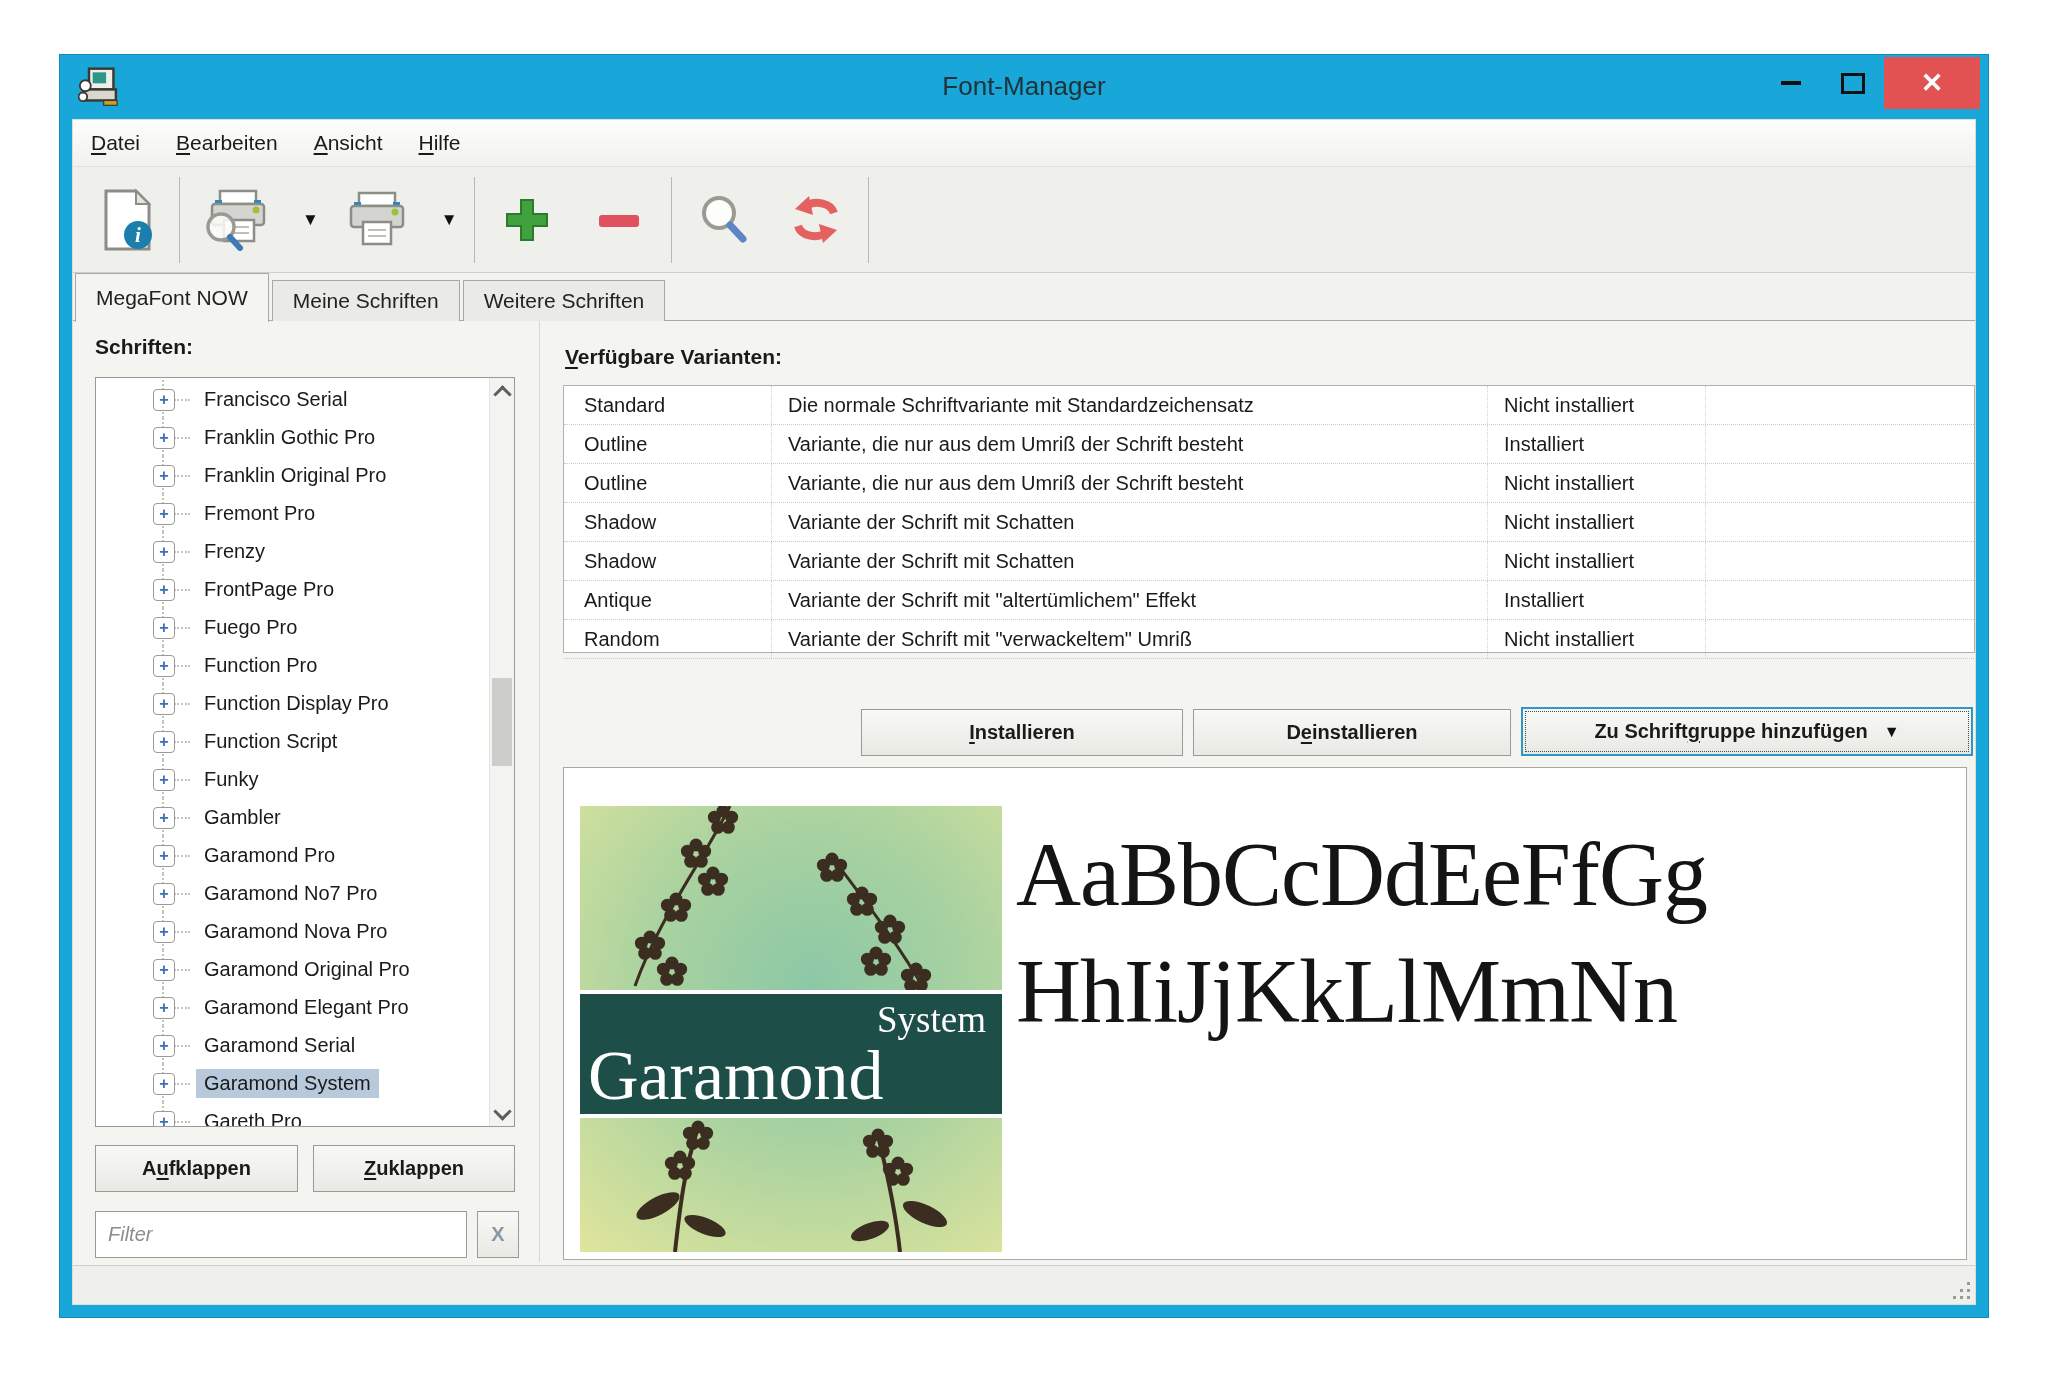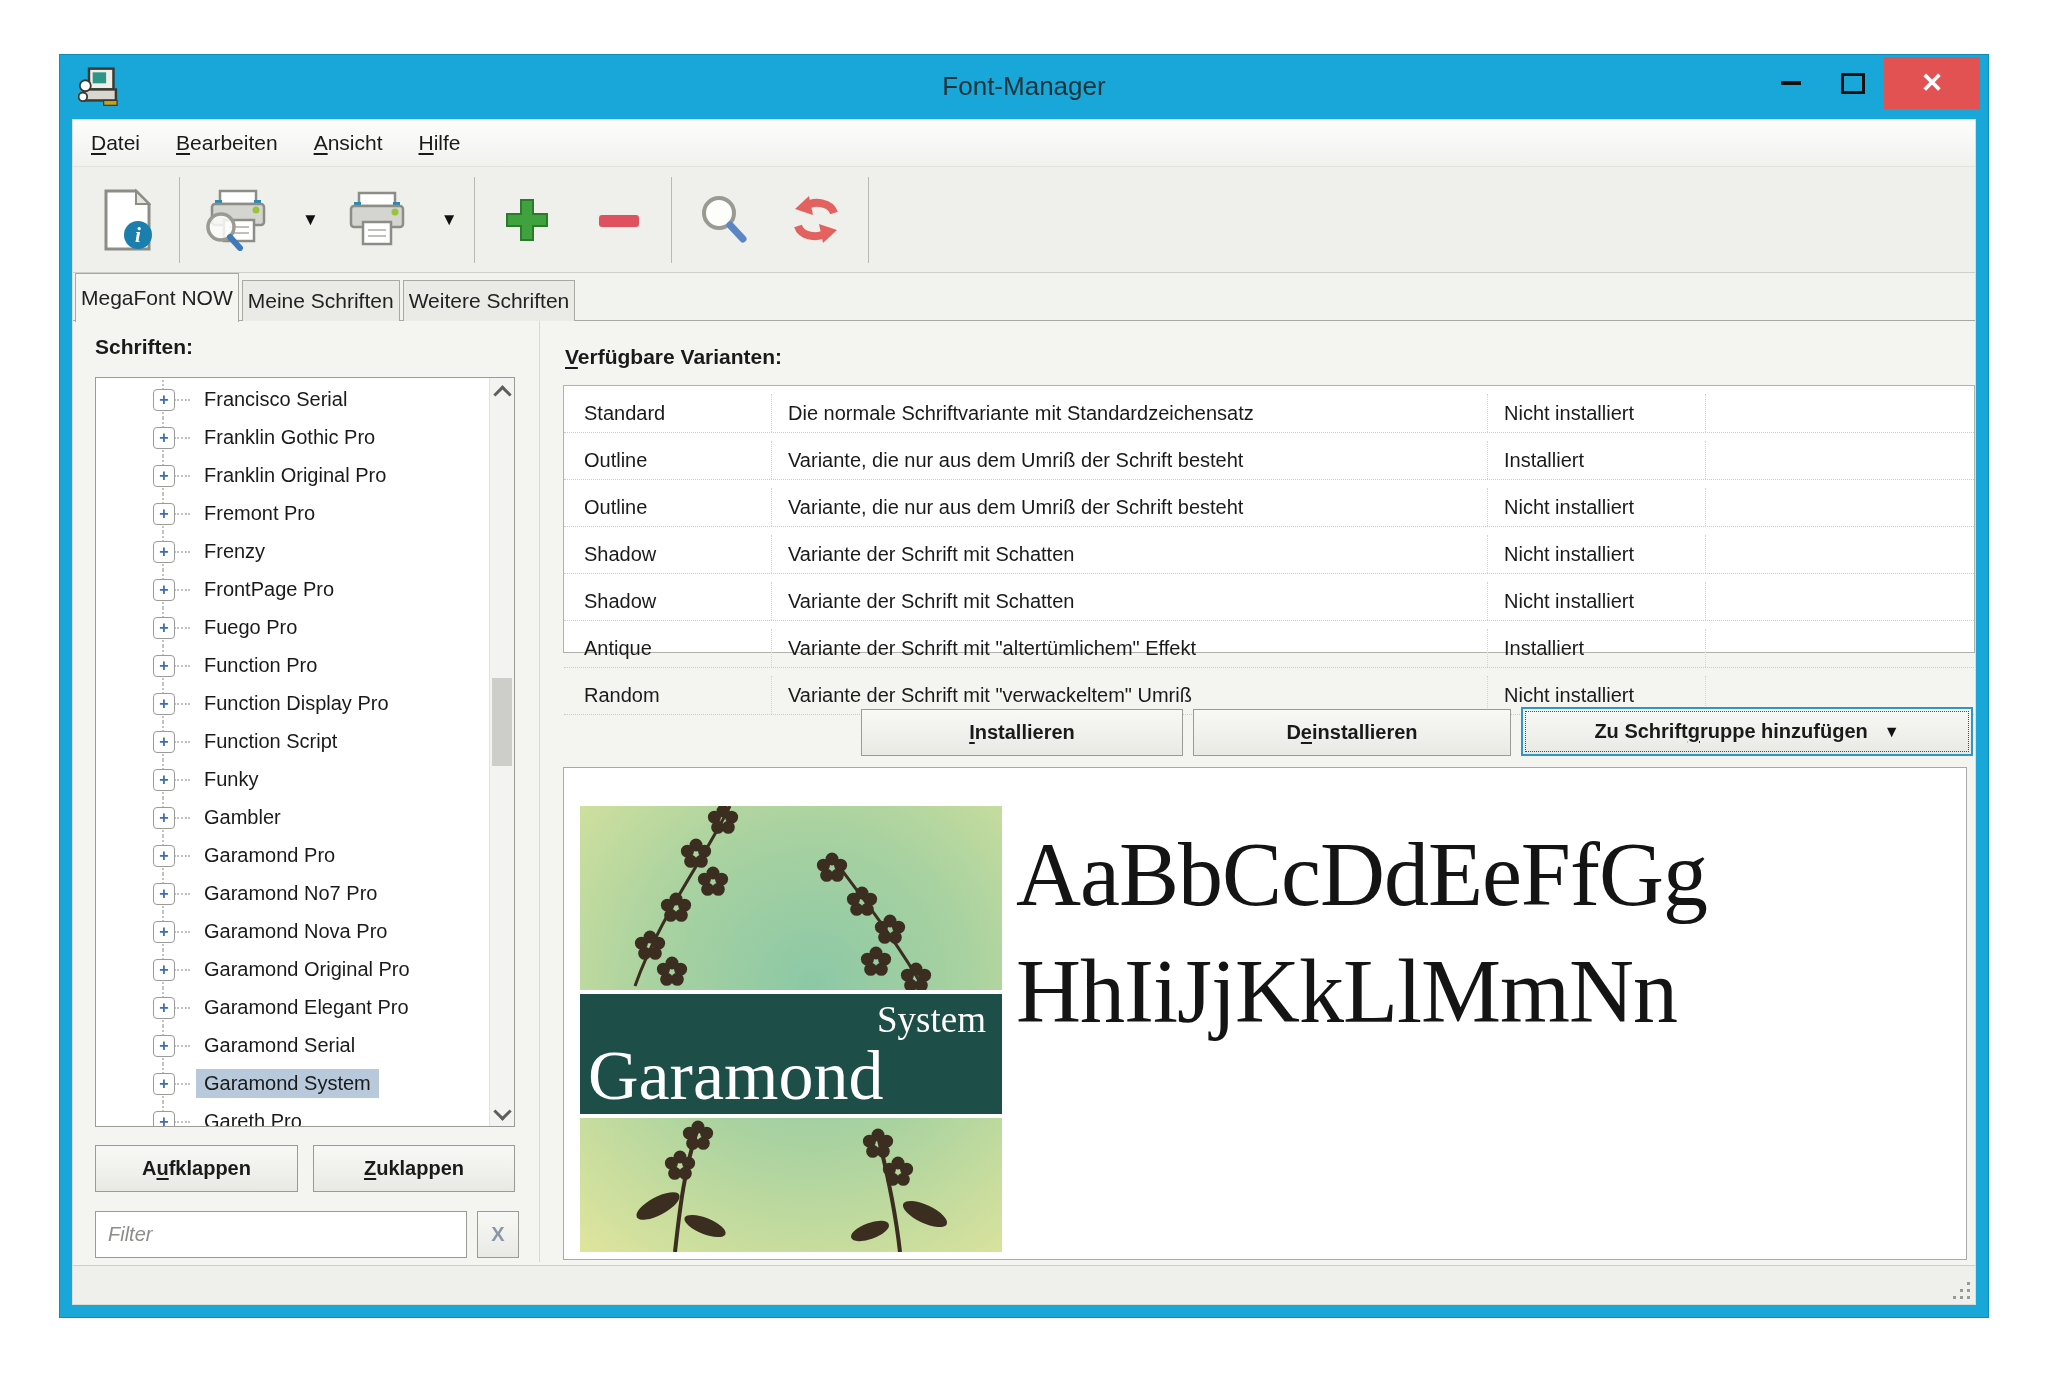--- a/index.html
+++ b/index.html
@@ -32,21 +32,21 @@
   .toolbar{position:absolute;left:0;right:0;top:47px;height:105px;background:#efefeb;
     border-bottom:1px solid #cfcfc9;display:flex;align-items:center;padding-left:10px;}
   .tbtn{height:94px;display:flex;align-items:center;justify-content:center;padding:0 18px;}
   .tbtn.narrow{padding:0 10px;}
   .tsep{width:1px;height:86px;background:#b9b9b3;margin:0 6px;}
   .drop-caret{font-size:17px;color:#111;margin-left:6px;}
   
   .tabbar{position:absolute;left:0;right:0;top:152px;height:49px;display:flex;
     align-items:flex-end;padding-left:2px;}
   .tabbar::after{content:"";position:absolute;left:0;right:0;bottom:0;height:1px;background:#a9a9a3;}
-  .tab{height:40px;padding:0 5px;display:flex;align-items:center;font-size:21px;
+  .tab{height:40px;padding:0 20px;display:flex;align-items:center;font-size:21px;
     background:#eaeae6;border:1px solid #a9a9a3;border-bottom:none;margin-right:3px;
     position:relative;z-index:1;color:#222;text-align:center;}
   .tab.active{height:47px;background:#f4f4f1;z-index:3;margin-bottom:-1px;padding-bottom:1px;}
   
   .contentpane{position:absolute;left:0;right:0;top:201px;bottom:38px;background:#f4f4f1;}
   .splitter{position:absolute;left:466px;top:0;bottom:4px;width:1px;background:#d9d9d4;}
   .schriften-label{position:absolute;left:22px;top:14px;font-size:21px;font-weight:600;}
   
   .tree{position:absolute;left:22px;top:56px;width:418px;height:748px;background:#fff;
     border:1px solid #9a9a96;overflow:hidden;}
@@ -77,21 +77,21 @@
   .filter-input{position:absolute;left:22px;top:890px;width:372px;height:47px;
     border:1px solid #9a9a96;background:#fff;font-size:20px;padding:0 12px;
     box-sizing:border-box;font-family:Liberation Sans, sans-serif;color:#1d4ed8;}
   .filter-input::placeholder{font-style:italic;color:#8d8d89;}
   .filter-clear{position:absolute;left:404px;top:890px;width:42px;height:47px;
     font-size:20px;font-weight:600;color:#8a97a6;}
   
   .varlabel{position:absolute;left:492px;top:24px;font-size:21px;font-weight:600;}
   .vartable{position:absolute;left:490px;top:64px;width:1412px;height:268px;background:#fff;
     border:1px solid #b2b2ac;box-sizing:border-box;}
-  .vrow{display:flex;height:38px;border-bottom:1px dotted #cbcbc5;font-size:20px;font-weight:500;margin-top:8px;}
+  .vrow{display:flex;height:38px;border-bottom:1px dotted #cbcbc5;font-size:20px;font-weight:500;}
   .vcell{display:flex;align-items:center;box-sizing:border-box;border-right:1px dotted #d4d4ce;
     white-space:nowrap;overflow:hidden;}
   .c-name{width:208px;padding-left:20px;}
   .c-desc{width:716px;padding-left:16px;}
   .c-status{width:218px;padding-left:16px;}
   .c-rest{flex:1;border-right:none;}
   
   .btn-install{position:absolute;left:788px;top:388px;width:322px;height:47px;}
   .btn-uninstall{position:absolute;left:1120px;top:388px;width:318px;height:47px;}
   .btn-group{position:absolute;left:1448px;top:386px;width:452px;height:49px;

